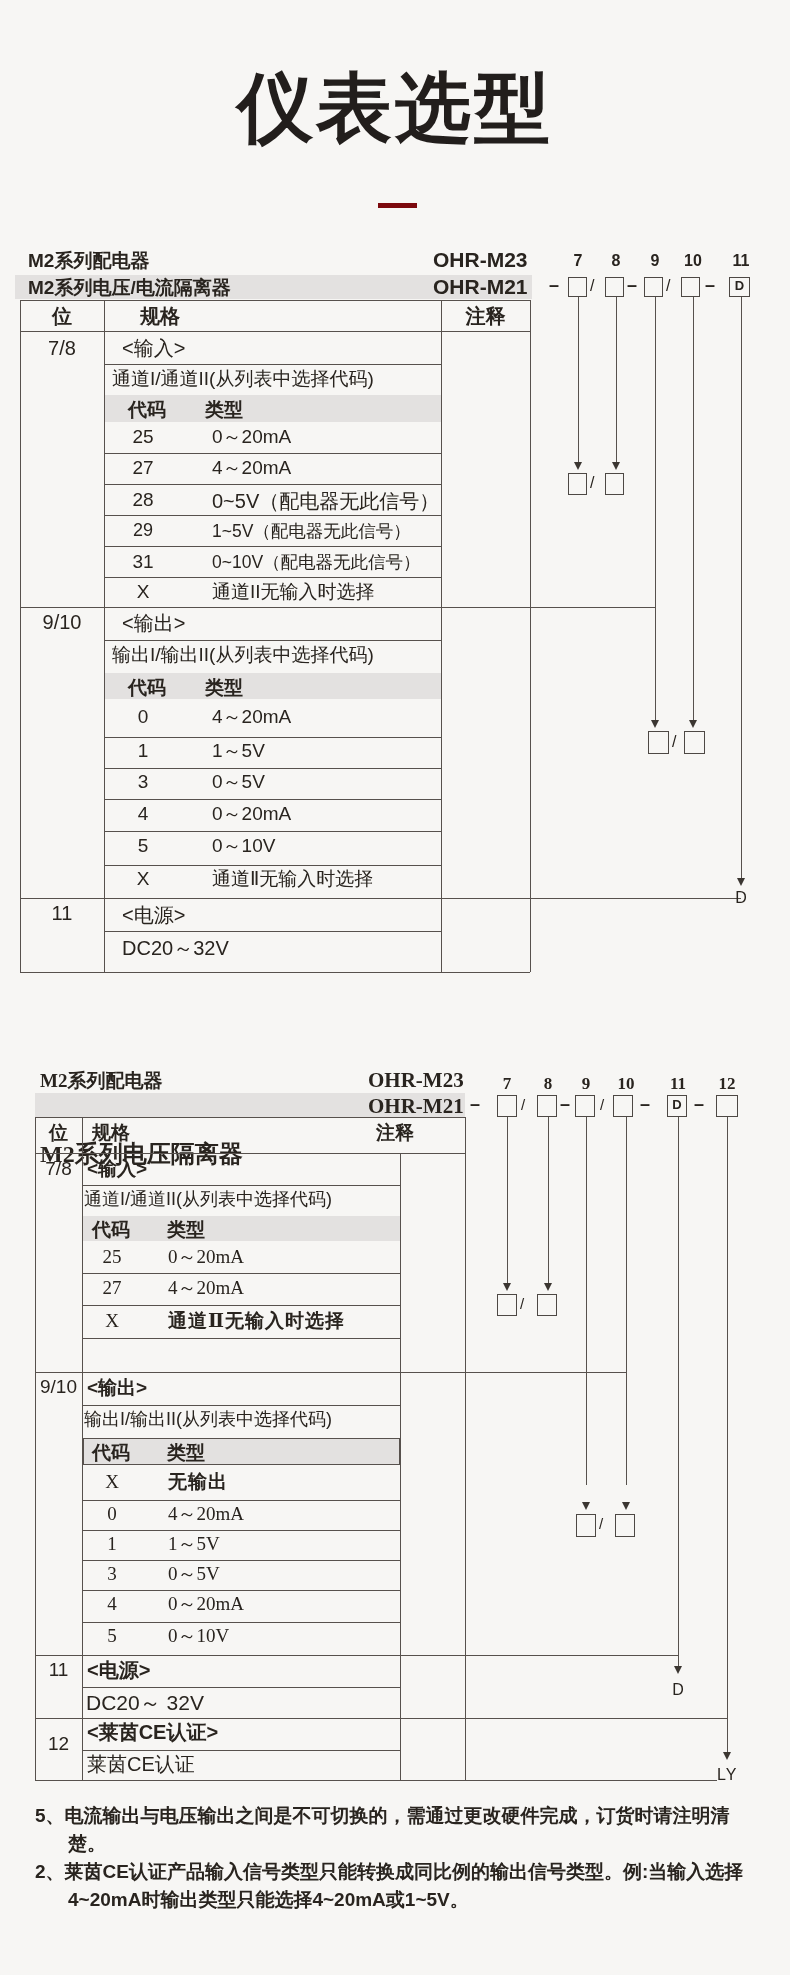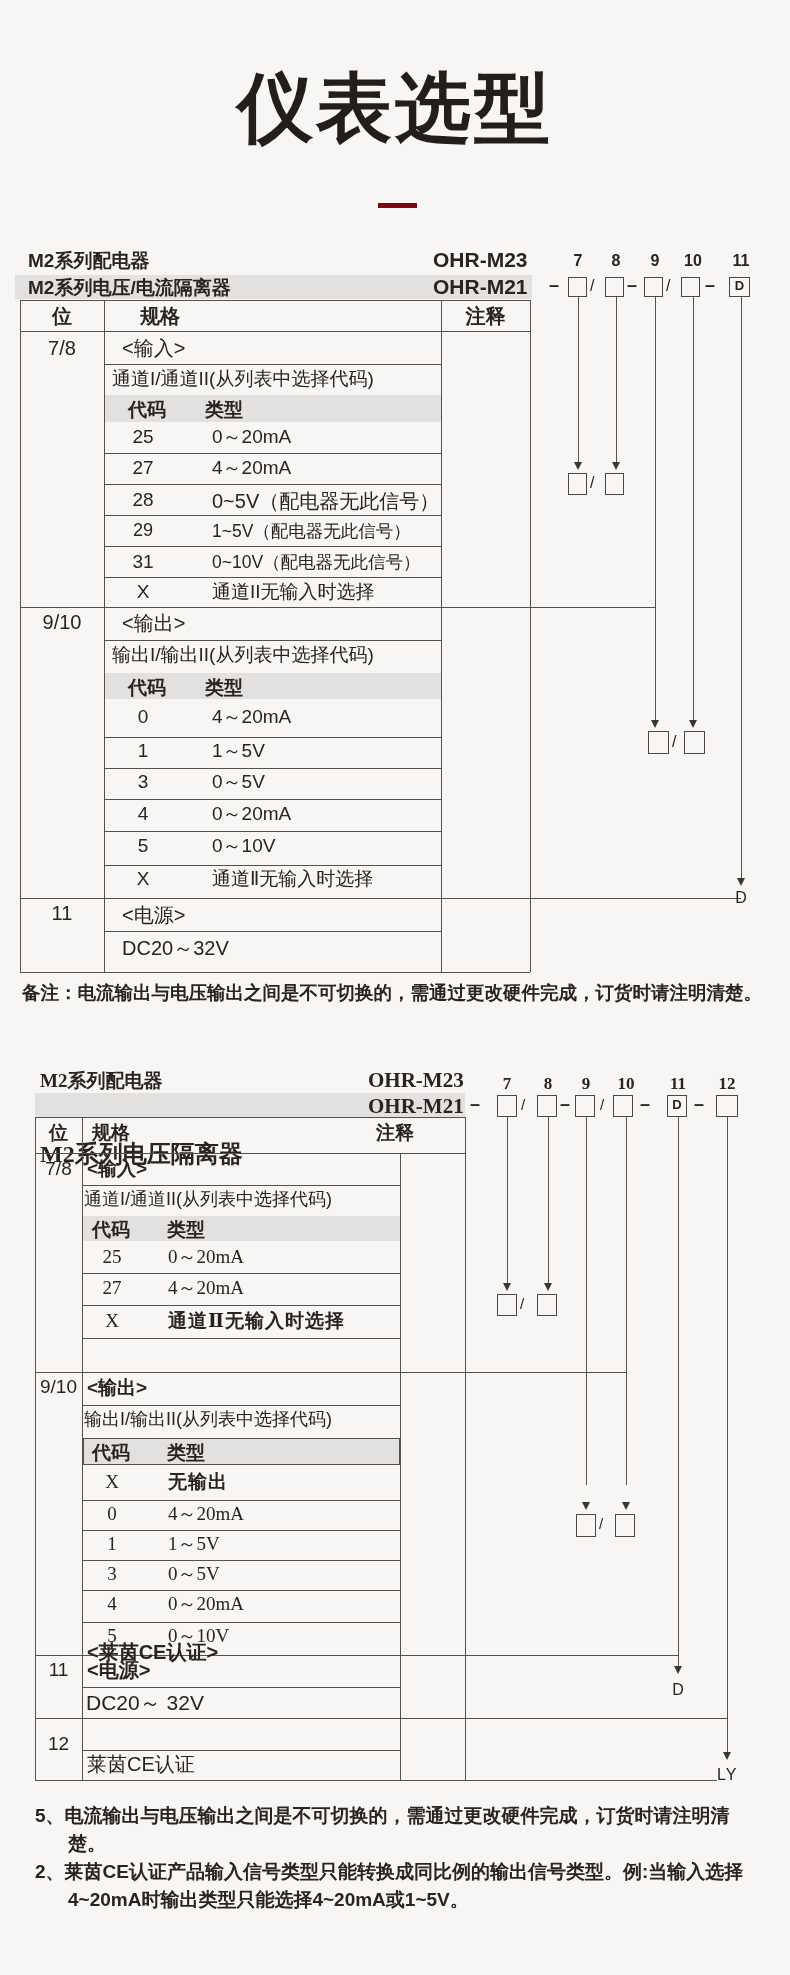--- a/index.html
+++ b/index.html
@@ -140,21 +140,20 @@
   <div class="vl" style="left:693px;top:297px;height:423px;"></div>
   <div class="arr" style="left:689px;top:720px;"></div>
   <div class="bx" style="left:648px;top:731px;width:21px;height:23px;"></div>
   <div class="t" style="left:672px;top:733px;font-size:16px;">/</div>
   <div class="bx" style="left:684px;top:731px;width:21px;height:23px;"></div>
 
   <div class="vl" style="left:741px;top:297px;height:581px;"></div>
   <div class="arr" style="left:737px;top:878px;"></div>
   <div class="t ctr" style="left:733px;top:889px;width:16px;font-size:16px;">D</div>
 
-  <div class="t b7" style="left:22px;top:982px;font-size:18.5px;">备注：电流输出与电压输出之间是不可切换的，需通过更改硬件完成，订货时请注明清楚。</div>
 
   <div class="t b7 ser" style="left:40px;top:1070px;font-size:19px;">M2系列配电器</div>
   <div class="t b7 ser" style="left:368px;top:1068px;font-size:21px;">OHR-M23</div>
   <div class="t b7 ser ctr" style="left:494px;top:1074px;width:26px;font-size:17px;">7</div>
   <div class="t b7 ser ctr" style="left:535px;top:1074px;width:26px;font-size:17px;">8</div>
   <div class="t b7 ser ctr" style="left:573px;top:1074px;width:26px;font-size:17px;">9</div>
   <div class="t b7 ser ctr" style="left:613px;top:1074px;width:26px;font-size:17px;">10</div>
   <div class="t b7 ser ctr" style="left:665px;top:1074px;width:26px;font-size:17px;">11</div>
   <div class="t b7 ser ctr" style="left:714px;top:1074px;width:26px;font-size:17px;">12</div>
 
@@ -233,21 +232,21 @@
   <div class="hl" style="left:82px;top:1622px;width:318px;"></div>
   <div class="t ser ctr" style="left:82px;top:1625px;width:60px;font-size:19px;">5</div>
   <div class="t ser" style="left:168px;top:1625px;font-size:19px;">0～10V</div>
 
   <div class="t ctr" style="left:35px;top:1659px;width:47px;font-size:19px;">11</div>
   <div class="t b6" style="left:87px;top:1659px;font-size:20px;">&lt;电源&gt;</div>
   <div class="hl" style="left:82px;top:1687px;width:318px;"></div>
   <div class="t" style="left:86px;top:1691px;font-size:21px;">DC20～ 32V</div>
 
   <div class="t ctr" style="left:35px;top:1733px;width:47px;font-size:19px;">12</div>
-  <div class="t b6" style="left:87px;top:1641px;font-size:20px;">&lt;莱茵CE认证&gt;</div>
+  <div class="t b6" style="left:87px;top:1721px;font-size:20px;">&lt;莱茵CE认证&gt;</div>
   <div class="hl" style="left:82px;top:1750px;width:318px;"></div>
   <div class="t" style="left:87px;top:1753px;font-size:20px;">莱茵CE认证</div>
 
   <div class="vl" style="left:507px;top:1117px;height:166px;"></div>
   <div class="arr" style="left:503px;top:1283px;"></div>
   <div class="vl" style="left:548px;top:1117px;height:166px;"></div>
   <div class="arr" style="left:544px;top:1283px;"></div>
   <div class="bx" style="left:497px;top:1294px;width:20px;height:22px;"></div>
   <div class="t" style="left:520px;top:1295px;font-size:15px;">/</div>
   <div class="bx" style="left:537px;top:1294px;width:20px;height:22px;"></div>

